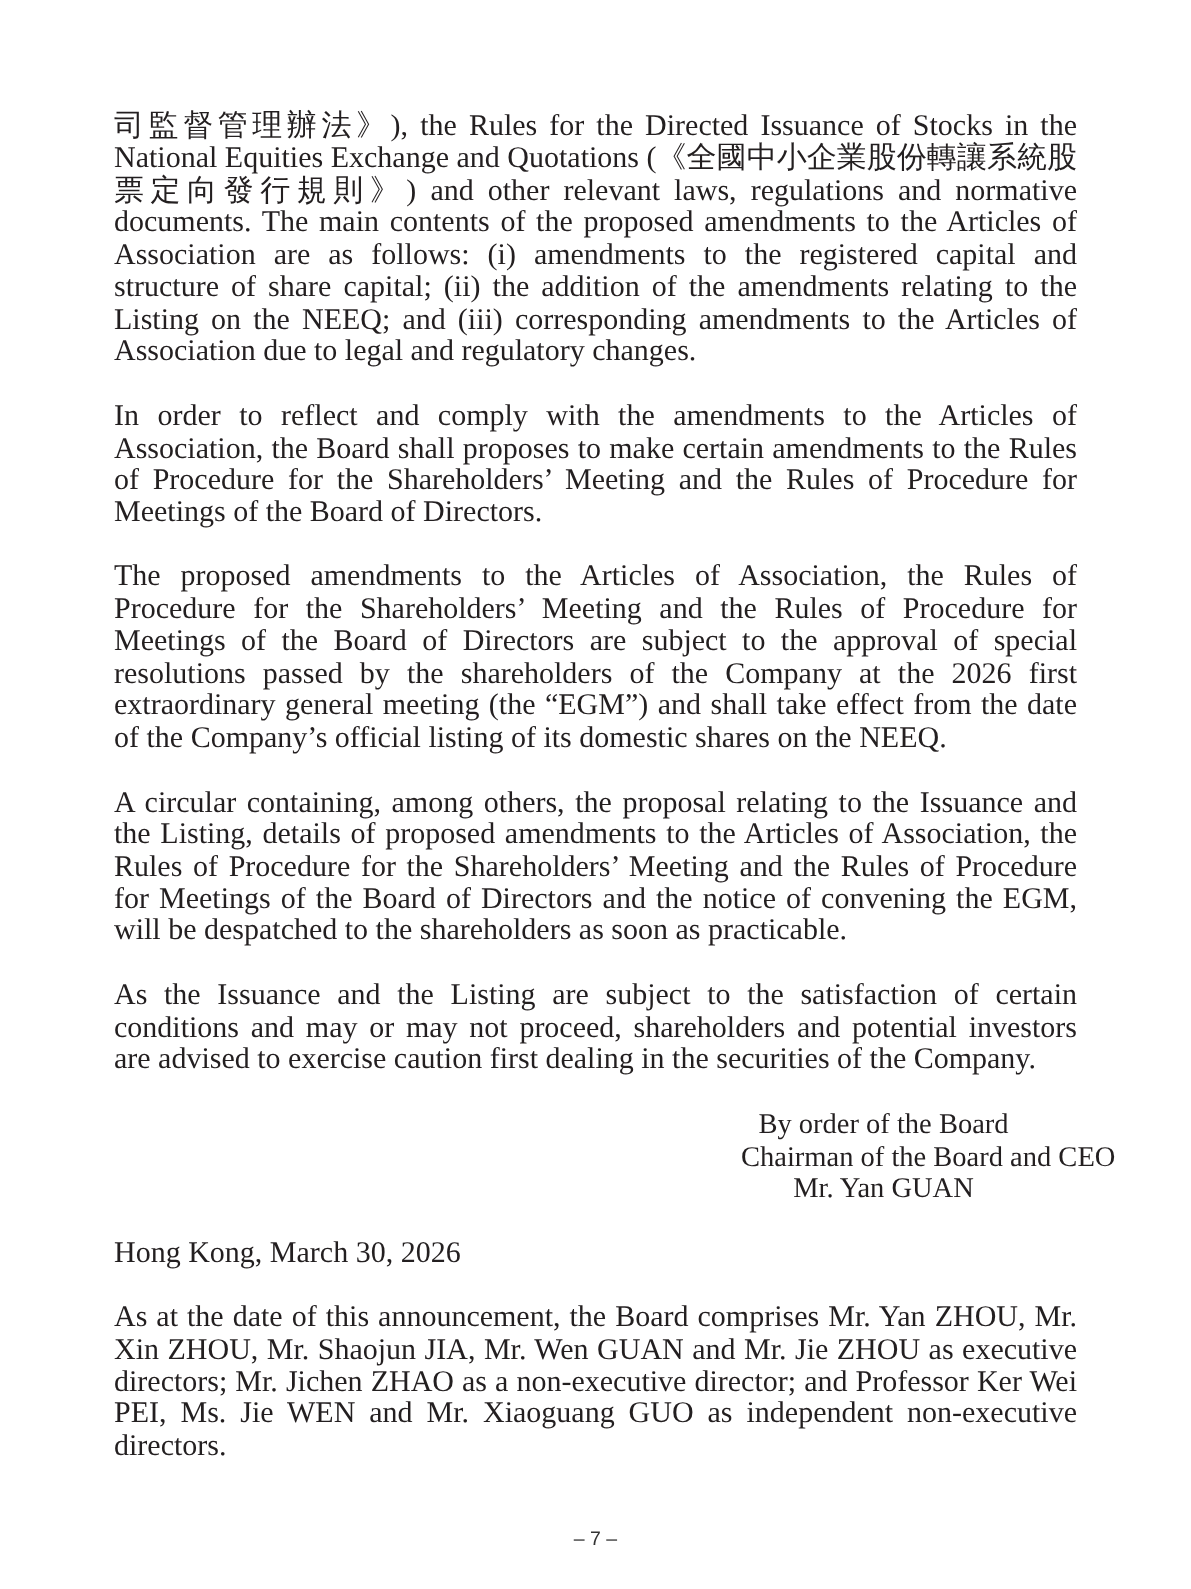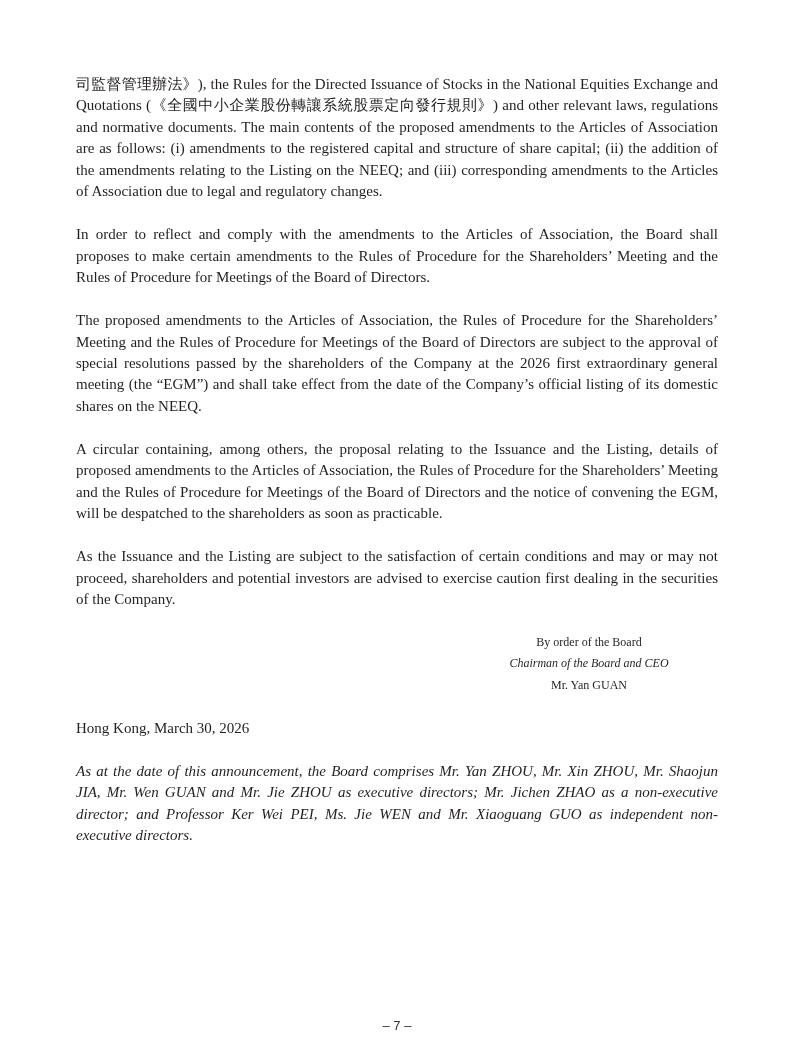--- a/index.html
+++ b/index.html
@@ -16,35 +16,35 @@
     color: #231f20;
   }
   .page {
     position: absolute;
     left: 76px;
     top: 74px;
     width: 642px;
   }
   p {
     margin: 0;
-    font-size: 15px;
+    font-size: 20px;
     line-height: 21.45px;
     text-align: justify;
     text-align-last: left;
   }
   .gap {
     height: 21.5px;
   }
   .bold { font-weight: normal; }
-  .italic { font-style: italic; }
+  .italic { }
   .signature {
     margin-left: 418px;
     width: 190px;
     text-align: center;
-    font-size: 12px;
+    font-size: 19px;
     line-height: 21.45px;
   }
   .signature div { white-space: nowrap; }
   .page-number {
     position: absolute;
     top: 1018px;
     left: 0;
     width: 794px;
     text-align: center;
     font-family: "Liberation Sans", "DejaVu Sans", sans-serif;

